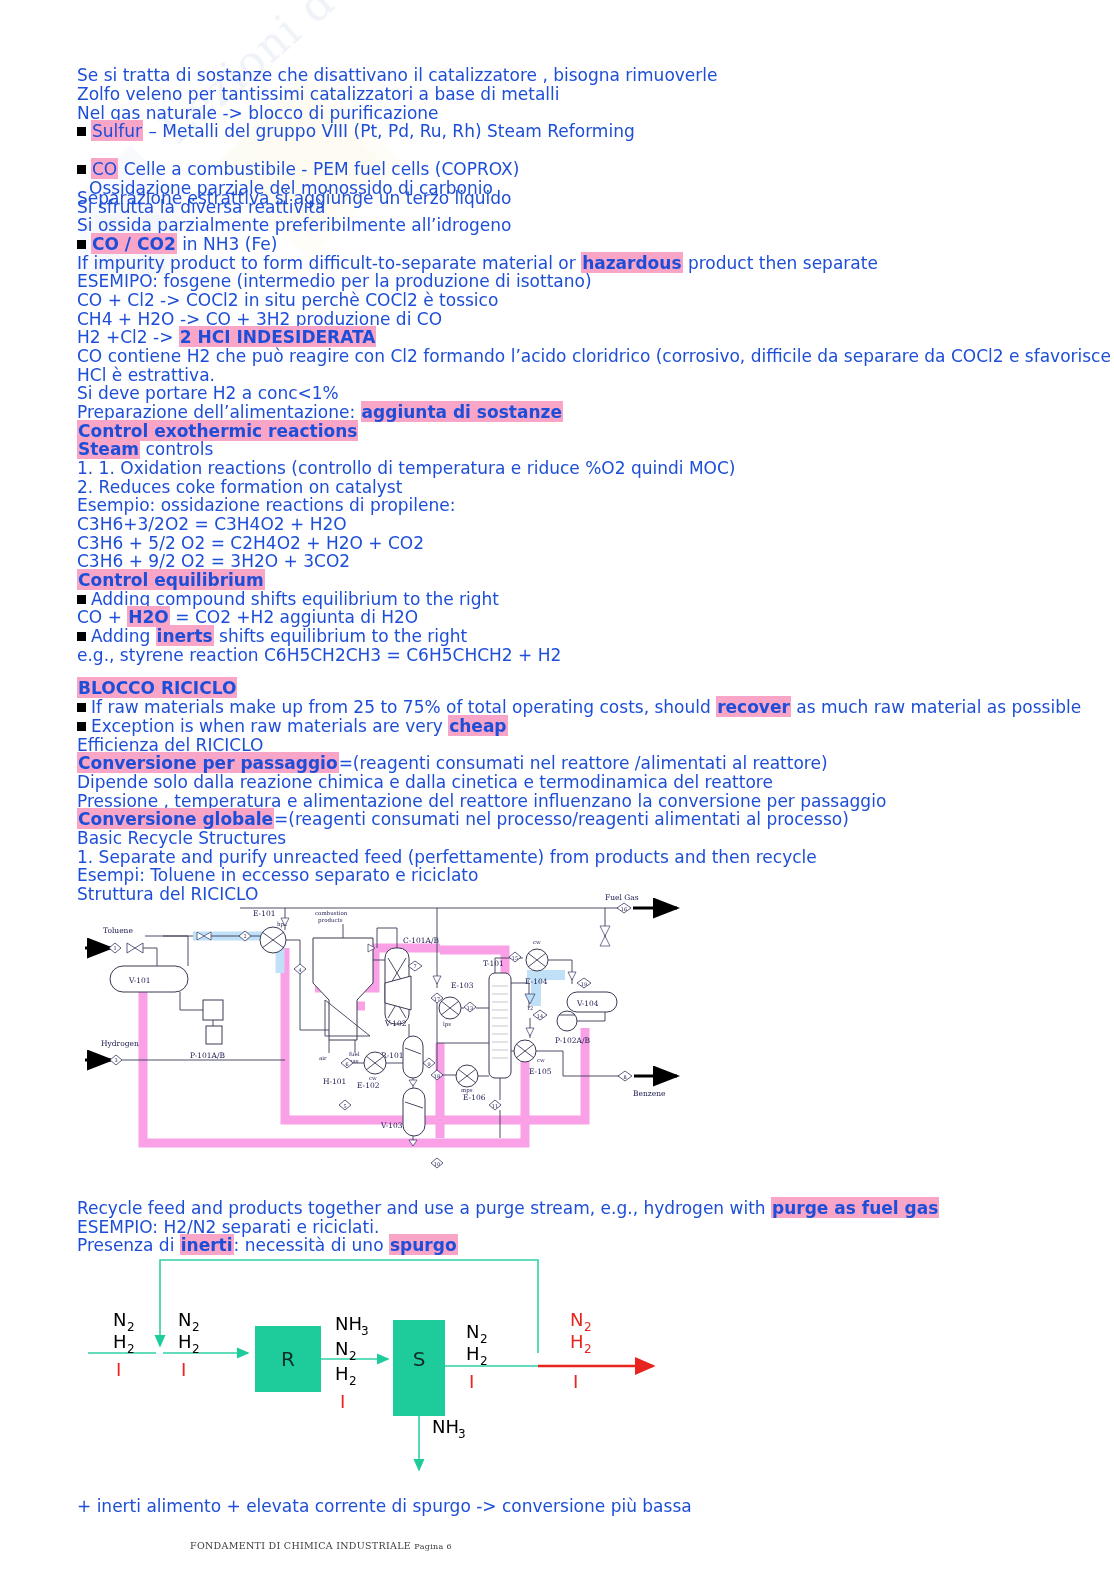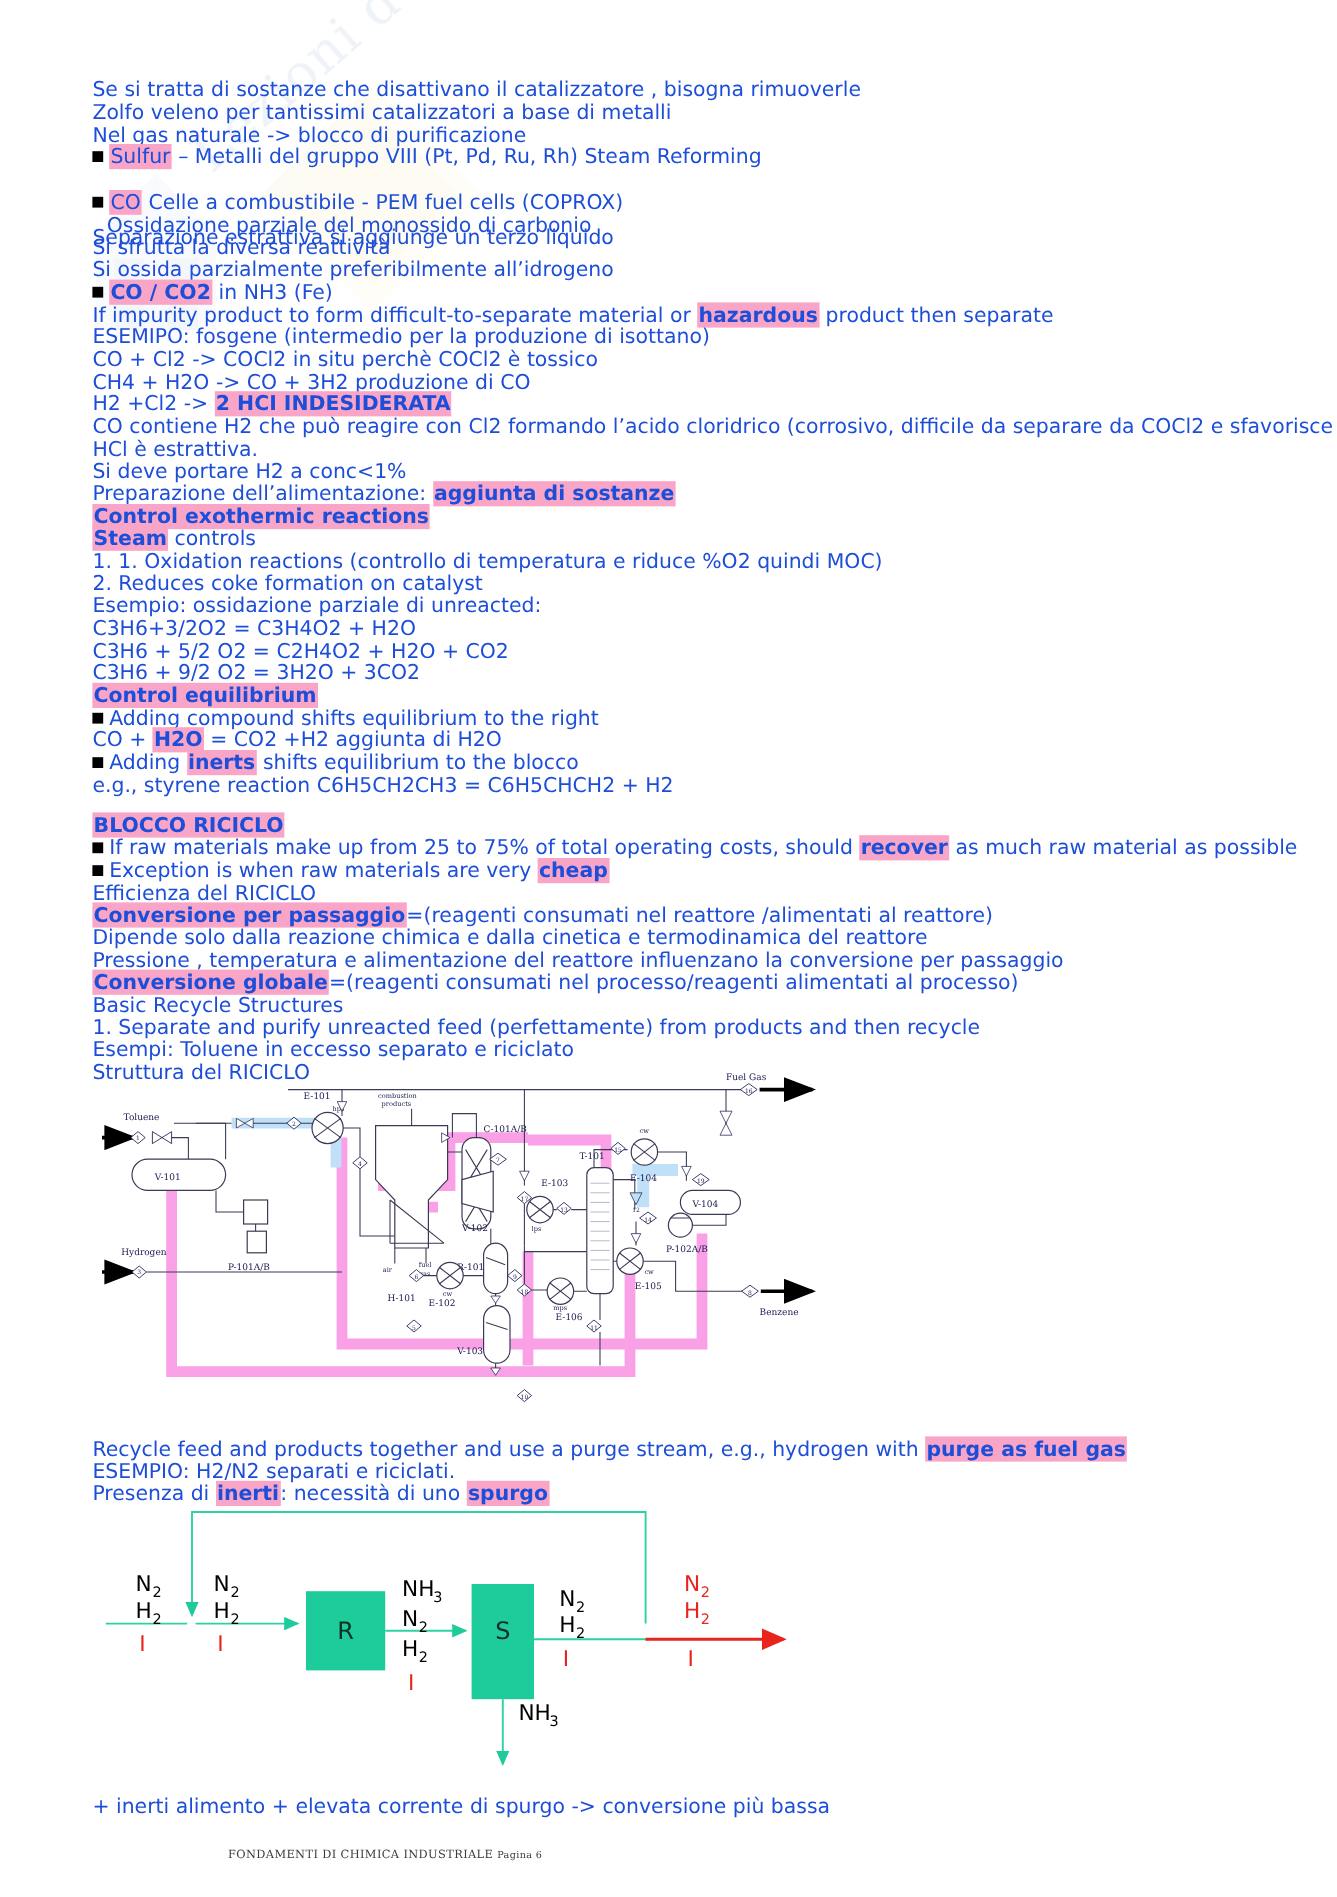--- a/index.html
+++ b/index.html
@@ -144,28 +144,28 @@
       <div class="txt" style="top: 310px;"><span>CH4 + H2O -&gt; CO + 3H2 produzione di CO</span></div>
       <div class="txt" style="top: 328px;"><span>H2 +Cl2 -&gt; </span><span class="hl bold">2 HCI INDESIDERATA</span></div>
       <div class="txt" style="top: 347px;"><span>CO contiene H2 che può reagire con Cl2 formando l’acido cloridrico (corrosivo, difficile da separare da COCl2 e sfavorisce la  produzione di iso-ottano.</span></div>
       <div class="txt" style="top: 366px;"><span>HCl è estrattiva.</span></div>
       <div class="txt" style="top: 384px;"><span>Si deve portare H2 a conc&lt;1%</span></div>
       <div class="txt" style="top: 403px;"><span>Preparazione dell’alimentazione: </span><span class="hl bold">aggiunta di sostanze</span></div>
       <div class="txt" style="top: 422px;"><span class="hl bold">Control exothermic reactions</span></div>
       <div class="txt" style="top: 440px;"><span class="hl bold">Steam</span><span> controls</span></div>
       <div class="txt" style="top: 459px;"><span>1. 1. Oxidation reactions (controllo di temperatura e riduce %O2 quindi MOC)</span></div>
       <div class="txt" style="top: 478px;"><span>2. Reduces coke formation on catalyst</span></div>
-      <div class="txt" style="top: 496px;"><span>Esempio: ossidazione parziale di unreacted:</span></div>
+      <div class="txt" style="top: 496px;"><span>Esempio: ossidazione reactions di propilene:</span></div>
       <div class="txt" style="top: 515px;"><span>C3H6+3/2O2 = C3H4O2 + H2O</span></div>
       <div class="txt" style="top: 534px;"><span>C3H6 + 5/2 O2 = C2H4O2 + H2O + CO2</span></div>
       <div class="txt" style="top: 552px;"><span>C3H6 + 9/2 O2 = 3H2O + 3CO2</span></div>
       <div class="txt" style="top: 571px;"><span class="hl bold">Control equilibrium</span></div>
       <div class="txt" style="top: 590px;"><span class="bullet"></span><span>Adding compound shifts equilibrium to the right</span></div>
       <div class="txt" style="top: 608px;"><span>CO + </span><span class="hl bold">H2O</span><span> = CO2 +H2 aggiunta di H2O</span></div>
-      <div class="txt" style="top: 627px;"><span class="bullet"></span><span>Adding </span><span class="hl bold">inerts</span><span> shifts equilibrium to the blocco</span></div>
+      <div class="txt" style="top: 627px;"><span class="bullet"></span><span>Adding </span><span class="hl bold">inerts</span><span> shifts equilibrium to the right</span></div>
       <div class="txt" style="top: 646px;"><span>e.g., styrene reaction C6H5CH2CH3 = C6H5CHCH2 + H2</span></div>
       <div class="txt" style="top: 679px;"><span class="hl bold">BLOCCO RICICLO</span></div>
       <div class="txt" style="top: 698px;"><span class="bullet"></span><span>If raw materials make up from 25 to 75% of total operating costs, should </span><span class="hl bold">recover</span><span> as much raw material as possible</span></div>
       <div class="txt" style="top: 717px;"><span class="bullet"></span><span>Exception is when raw materials are very </span><span class="hl bold">cheap</span></div>
       <div class="txt" style="top: 736px;"><span>Efficienza del RICICLO</span></div>
       <div class="txt" style="top: 754px;"><span class="hl bold">Conversione per passaggio</span><span>=(reagenti consumati nel reattore /alimentati al reattore)</span></div>
       <div class="txt" style="top: 773px;"><span>Dipende solo dalla reazione chimica e dalla cinetica e termodinamica del reattore</span></div>
       <div class="txt" style="top: 792px;"><span>Pressione , temperatura e alimentazione del reattore influenzano la conversione per passaggio</span></div>
       <div class="txt" style="top: 810px;"><span class="hl bold">Conversione globale</span><span>=(reagenti consumati nel processo/reagenti alimentati al processo)</span></div>
       <div class="txt" style="top: 829px;"><span>Basic Recycle Structures</span></div>

